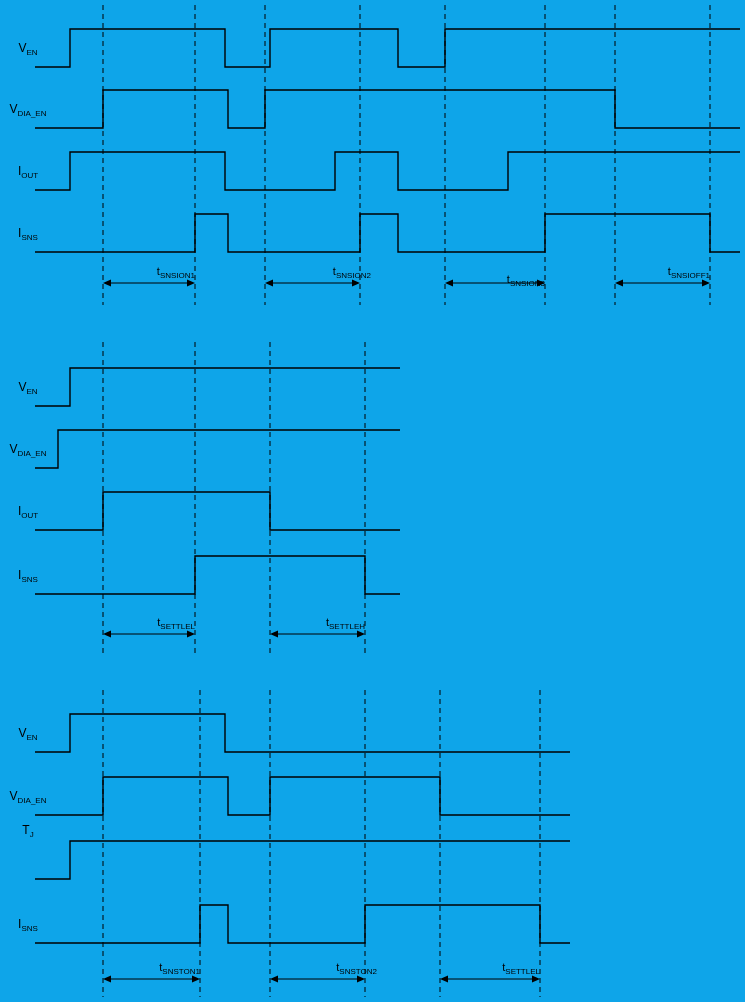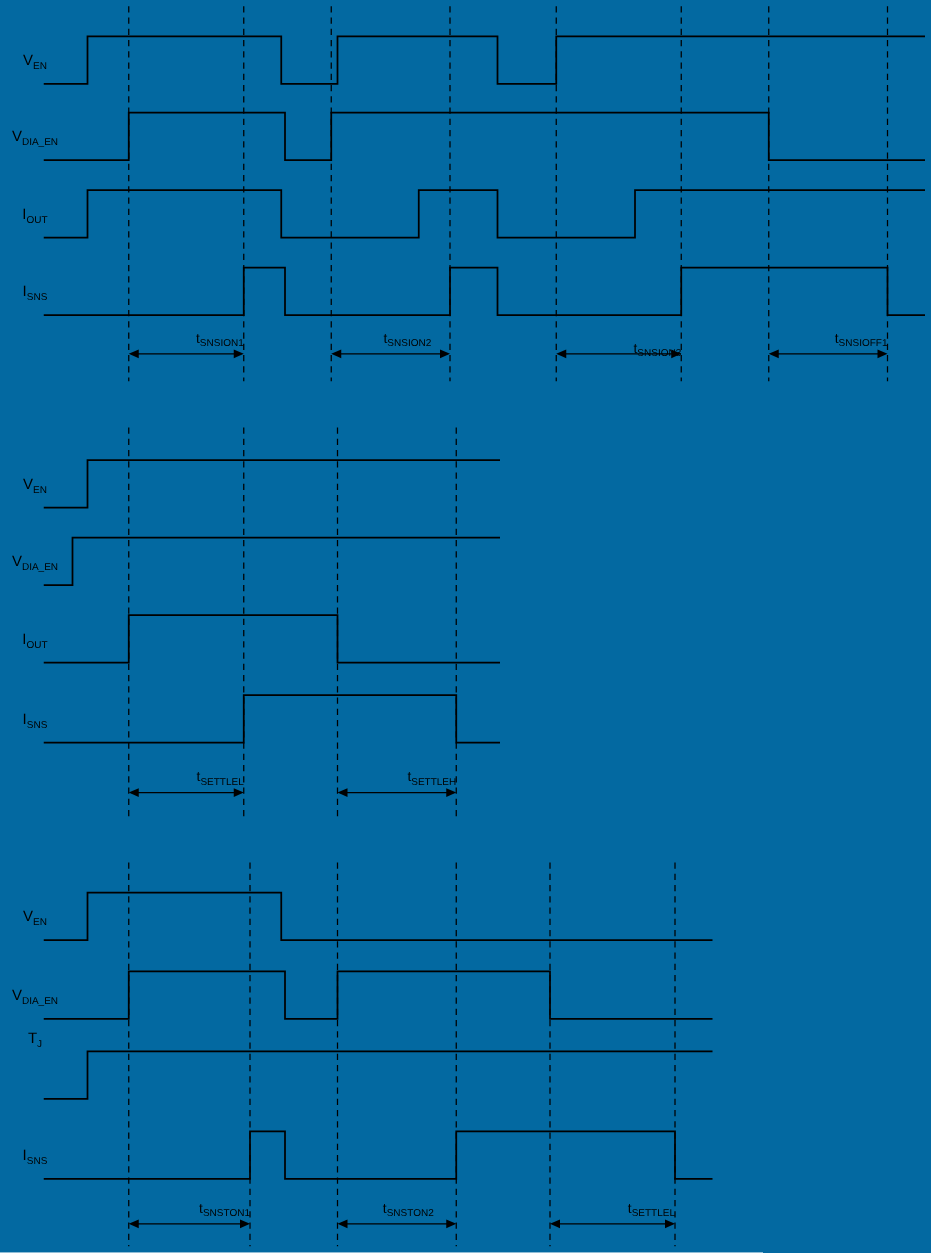--- a/index.html
+++ b/index.html
@@ -1,18 +1,18 @@
 <!DOCTYPE html>
 <html><head>
 <meta charset="utf-8">
 <style>
   * { box-sizing: border-box; }
   html, body { margin: 0; padding: 0; background: #ffffff; }
   body { font-family: "Liberation Sans", sans-serif; color: #000; }
-  .figure { position: relative; width: 745px; height: 1002px; background: #0369a1; overflow: hidden; }
+  .figure { position: relative; width: 745px; height: 1002px; background: #0ea5e9; overflow: hidden; }
   .figure svg { position: absolute; left: 0; top: 0; }
   .labels { position: absolute; left: 0; top: 0; width: 745px; height: 1002px; pointer-events: none; }
   .sig-label { position: absolute; left: 0; width: 56px; text-align: center; font-size: 12px; line-height: 18px; }
   .t-label  { position: absolute; text-align: right; font-size: 11px; line-height: 14px; }
   .sig-label sub, .t-label sub { font-size: 8px; line-height: 0; }
 </style>
 </head>
 <body>
 
 <div class="figure">
@@ -83,33 +83,33 @@
       </g>
     </svg>
 
   <div class="labels">
 
     <div class="sig-label" style="top:39px"><span>V</span><sub>EN</sub></div>
     <div class="sig-label" style="top:100px"><span>V</span><sub>DIA_EN</sub></div>
     <div class="sig-label" style="top:162px"><span>I</span><sub>OUT</sub></div>
     <div class="sig-label" style="top:224px"><span>I</span><sub>SNS</sub></div>
     <div class="t-label" style="left:103px;width:92px;top:264px"><span>t</span><sub>SNSION1</sub></div>
-    <div class="t-label" style="left:250px;width:95px;top:264px"><span>t</span><sub>SNSION2</sub></div>
+    <div class="t-label" style="left:276px;width:95px;top:264px"><span>t</span><sub>SNSION2</sub></div>
     <div class="t-label" style="left:445px;width:100px;top:272px"><span>t</span><sub>SNSION3</sub></div>
     <div class="t-label" style="left:615px;width:95px;top:264px"><span>t</span><sub>SNSIOFF1</sub></div>
 
     <div class="sig-label" style="top:378px"><span>V</span><sub>EN</sub></div>
     <div class="sig-label" style="top:440px"><span>V</span><sub>DIA_EN</sub></div>
     <div class="sig-label" style="top:502px"><span>I</span><sub>OUT</sub></div>
     <div class="sig-label" style="top:566px"><span>I</span><sub>SNS</sub></div>
     <div class="t-label" style="left:103px;width:92px;top:615px"><span>t</span><sub>SETTLEL</sub></div>
     <div class="t-label" style="left:270px;width:95px;top:615px"><span>t</span><sub>SETTLEH</sub></div>
 
     <div class="sig-label" style="top:724px"><span>V</span><sub>EN</sub></div>
     <div class="sig-label" style="top:787px"><span>V</span><sub>DIA_EN</sub></div>
     <div class="sig-label" style="top:821px"><span>T</span><sub>J</sub></div>
     <div class="sig-label" style="top:915px"><span>I</span><sub>SNS</sub></div>
     <div class="t-label" style="left:103px;width:97px;top:960px"><span>t</span><sub>SNSTON1</sub></div>
-    <div class="t-label" style="left:252px;width:95px;top:960px"><span>t</span><sub>SNSTON2</sub></div>
+    <div class="t-label" style="left:282px;width:95px;top:960px"><span>t</span><sub>SNSTON2</sub></div>
     <div class="t-label" style="left:440px;width:100px;top:960px"><span>t</span><sub>SETTLEL</sub></div>
 
   </div>
 </div>
 
 </body></html>

